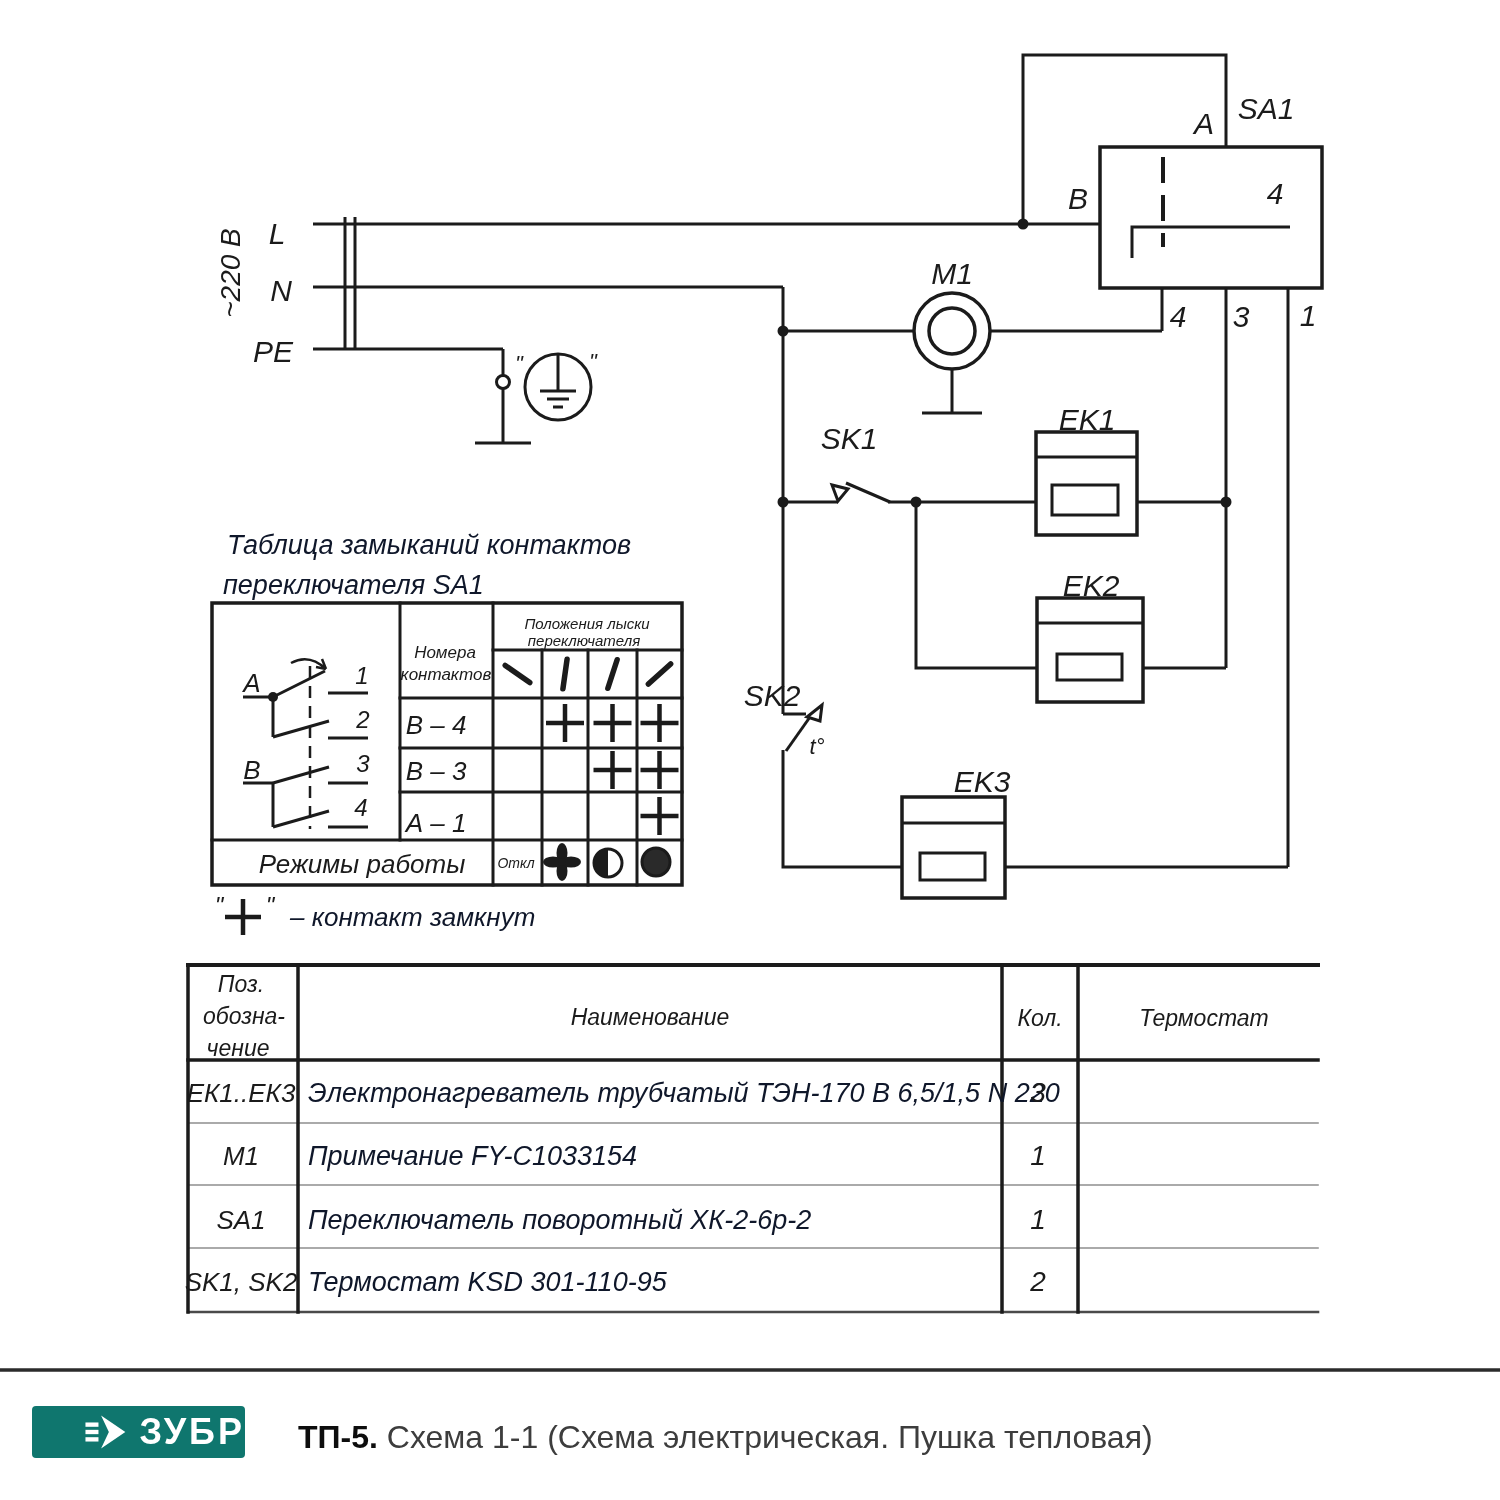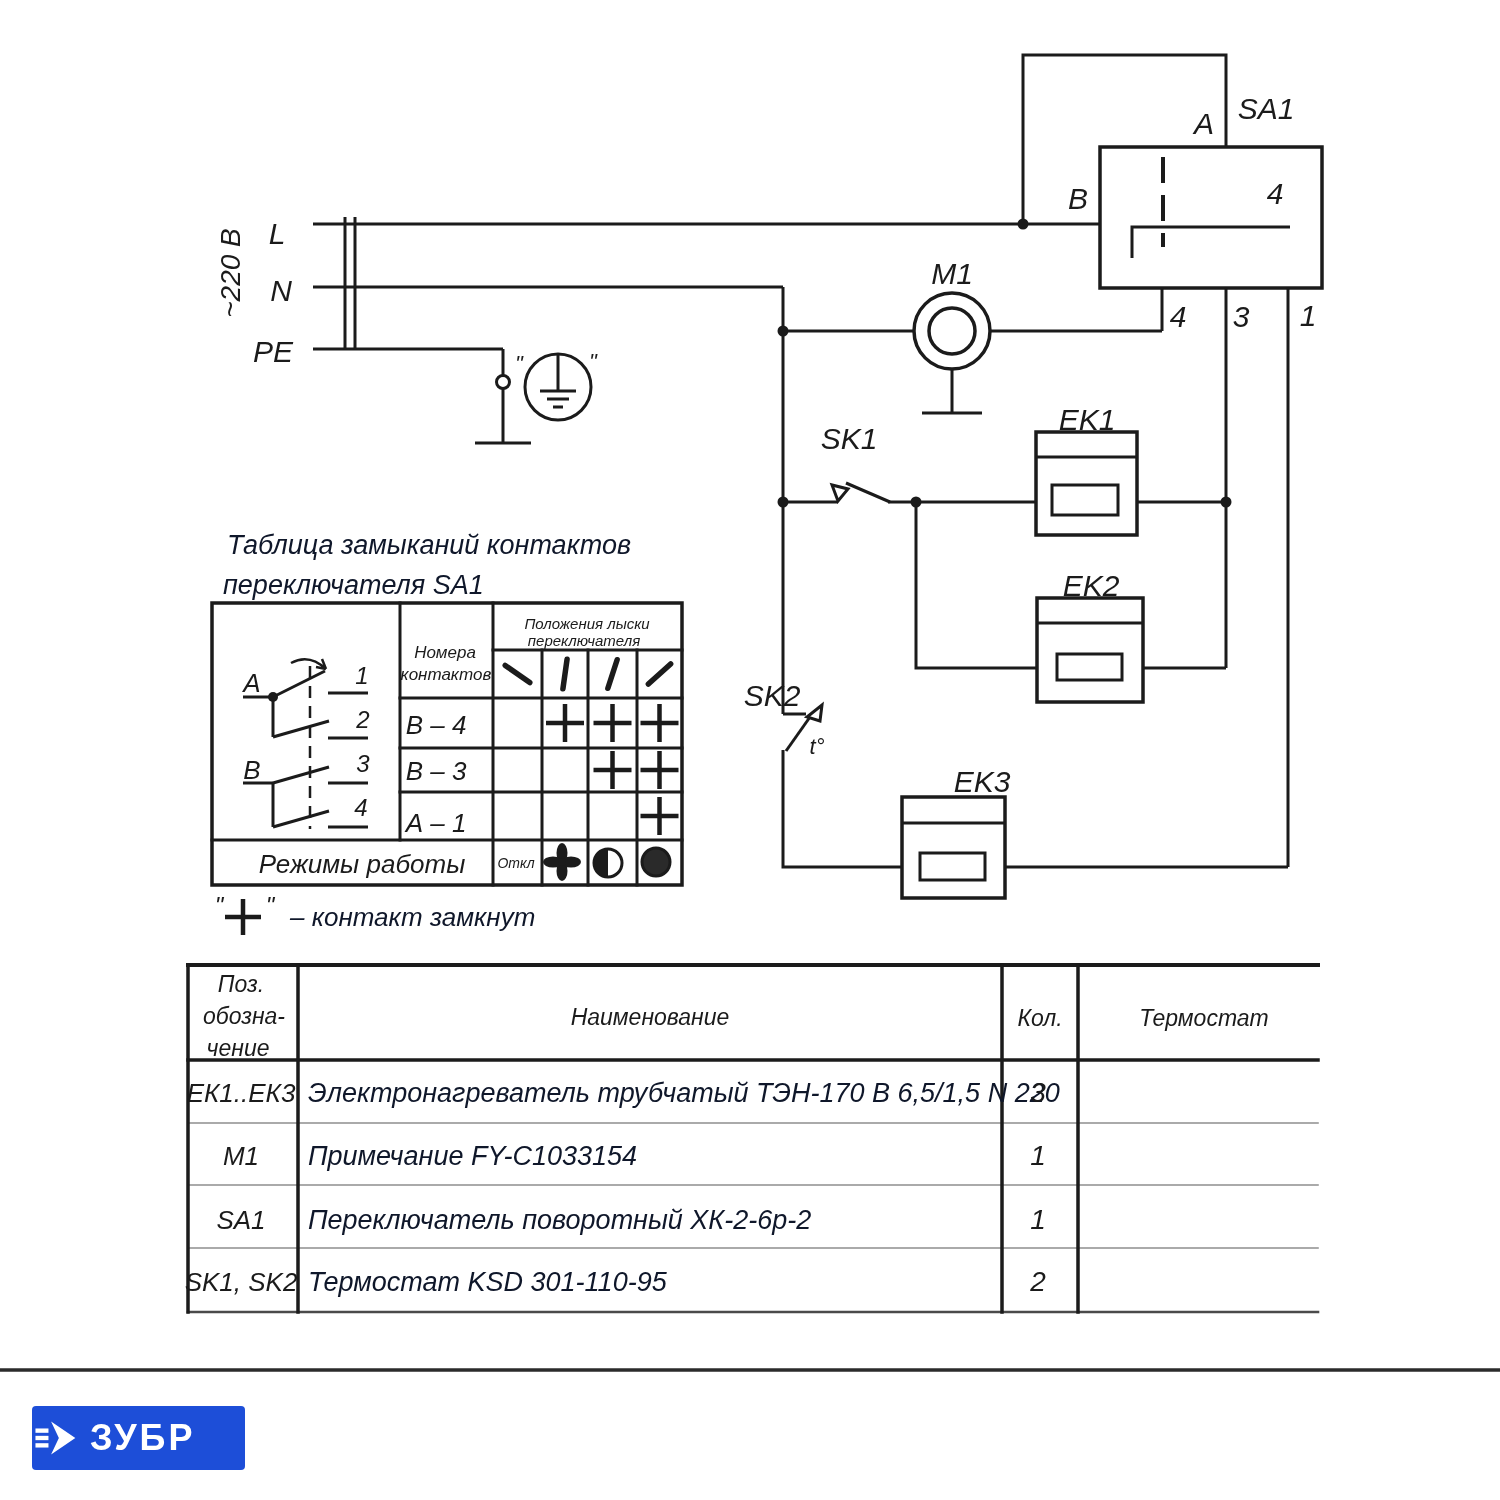--- a/index.html
+++ b/index.html
@@ -7,22 +7,22 @@
         font-family:"Liberation Sans","DejaVu Sans",sans-serif;}
   svg.canvas{position:absolute;left:0;top:0;z-index:1;}
   .lbl{position:absolute;z-index:2;transform:translate(-50%,-50%);white-space:nowrap;
        font-style:italic;color:#1b1b1b;line-height:1;}
   .lbl-l{position:absolute;z-index:2;transform:translate(0,-50%);white-space:nowrap;
        font-style:italic;color:#0f172a;line-height:1;}
   .f30{font-size:30px;} .f28{font-size:28px;} .f27{font-size:27px;} .f26{font-size:26px;}
   .f24{font-size:24px;} .f22{font-size:22px;} .f17{font-size:17px;} .f15{font-size:15px;text-align:center;}
   .f14{font-size:14px;} .f23{font-size:23px;} .f31{font-size:23px;}
   .rot{transform:translate(-50%,-50%) rotate(-90deg);}
-  .footer-logo{position:absolute;left:32px;top:1406px;width:213px;height:64px;background:#1d4ed8;
-       border-radius:4px;z-index:2;display:flex;align-items:center;justify-content:flex-start;gap:6px;}
+  .footer-logo{position:absolute;left:32px;top:1406px;width:213px;height:52px;background:#0f766e;
+       border-radius:4px;z-index:2;display:flex;align-items:center;justify-content:flex-end;gap:6px;}
   .brand{color:#fff;font-weight:700;font-size:36px;letter-spacing:3px;font-style:normal;}
   .footer-text{position:absolute;left:298px;top:1437px;transform:translate(0,-50%);z-index:2;
        font-size:32px;white-space:nowrap;}
   .footer-text .model{font-weight:700;color:#0d0d0d;}
   .footer-text .tail{font-weight:400;color:#3d3d3d;}
 </style>
 </head>
 <body>
 
 <div class="page">
@@ -263,14 +263,18 @@
   <svg width="52" height="44" viewBox="0 0 60 44">
     <g fill="#ffffff">
       <rect x="4" y="11" width="15" height="5"></rect>
       <rect x="4" y="19.5" width="15" height="5"></rect>
       <rect x="4" y="28" width="15" height="5"></rect>
       <polygon points="22,3 50,22 22,41 31,22"></polygon>
     </g>
   </svg>
   <span class="brand">ЗУБР</span>
 </div>
+<div class="footer-text">
+  <span class="model">ТП-5.</span>
+  <span class="tail">Схема 1-1 (Схема электрическая. Пушка тепловая)</span>
+</div>
 
 </div>
 
 </body></html>

